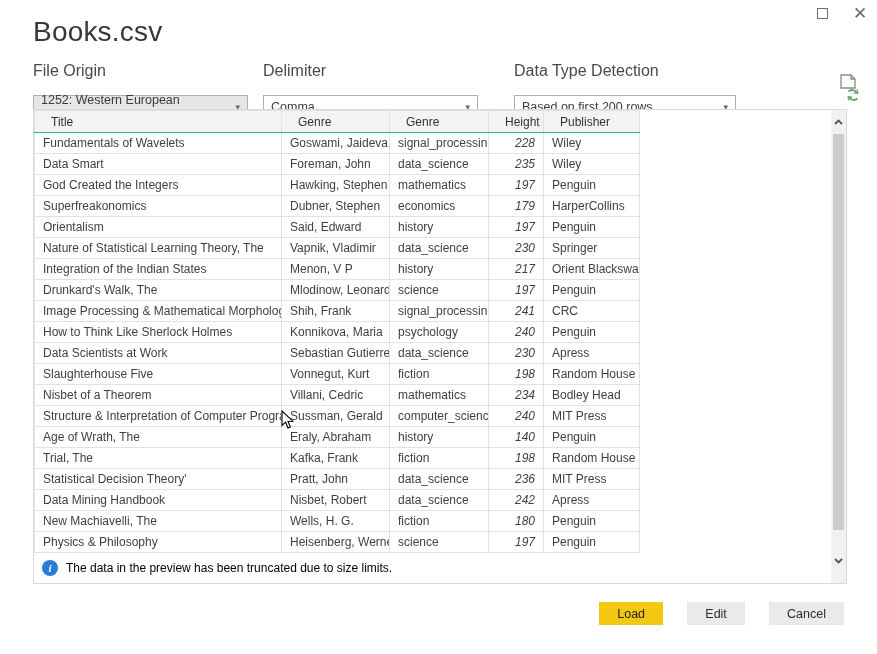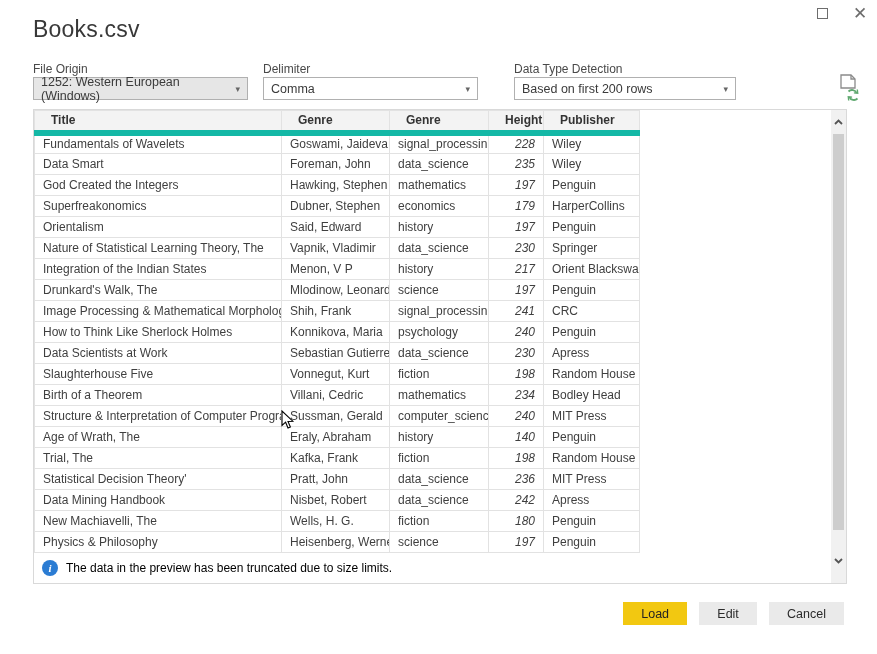--- a/index.html
+++ b/index.html
@@ -12,26 +12,26 @@
   .dialog { position:absolute; inset:0; background:#fff; }
 
   
   .win-controls { position:absolute; top:4px; right:8px; display:flex; gap:20px; }
   .win-btn { width:18px; height:18px; display:flex; align-items:center; justify-content:center;
              color:#6d6d6d; font-size:14px; cursor:default; }
   .maximize-box { width:11px; height:11px; border:1px solid #6d6d6d; display:inline-block; }
   .close-x { font-size:17px; line-height:1; color:#6d6d6d; }
 
   
-  .page-title { position:absolute; left:33px; top:16px; font-size:23px; font-weight:300;
+  .page-title { position:absolute; left:33px; top:16px; font-size:28px; font-weight:300;
                 color:#383838; letter-spacing:0.2px; }
 
   
   .field { position:absolute; }
-  .field-label { font-size:12px; color:#494949; margin-bottom:1px; display:block; }
+  .field-label { font-size:16px; color:#494949; margin-bottom:15px; display:block; }
   .dropdown { height:23px; border:1px solid #b0b0b0; background:#fff; display:flex;
               align-items:center; justify-content:space-between; padding:4px 7px; color:#3a3a3a;
               font-size:12.5px; cursor:default; }
   .dropdown.gray { background:#e6e6e6; }
   .caret { color:#666; font-size:9px; margin-left:6px; }
 
   #field-file-origin { left:33px; top:62px; width:215px; }
   #field-delimiter { left:263px; top:62px; width:215px; }
   #field-dtd { left:514px; top:62px; width:222px; }
 
@@ -39,22 +39,22 @@
 
   
   .preview { position:absolute; left:33px; top:109px; width:814px; height:475px;
              border:1px solid #d9d9d9; background:#fff; }
 
   table.grid { border-collapse:collapse; table-layout:fixed; width:605px; font-size:12px; }
   table.grid th, table.grid td {
     border:1px solid #e2e2e2; padding:0 8px; height:21px; text-align:left;
     white-space:nowrap; overflow:hidden; color:#3f3f3f;
   }
-  table.grid th { background:#f3f3f3; font-weight:bold; color:#333; height:22px;
-                  border-bottom:6px solid #14b8a6;padding-left:16px; }
+  table.grid th { background:#f3f3f3; font-weight:normal; color:#333; height:22px;
+                  border-bottom:1px solid #14b8a6;padding-left:16px; }
   table.grid td.num { text-align:right; font-style:italic; }
   table.grid tr td:first-child, table.grid tr th:first-child { border-left:none; }
   table.grid { border-left:1px solid #e2e2e2; }
   col.c-title{width:247px;} col.c-author{width:108px;} col.c-genre{width:99px;}
   col.c-height{width:55px;} col.c-publisher{width:96px;}
 
   
   .scrollbar { position:absolute; top:0; right:0; bottom:0; width:15px; background:#f1f1f1; }
   .sb-arrow { position:absolute; left:0; width:15px; height:16px; display:flex;
               align-items:center; justify-content:center; }
@@ -64,21 +64,21 @@
   
   .info-row { position:absolute; left:0; right:15px; bottom:0; height:30px;
               display:flex; align-items:center; padding-left:8px; background:#fff; }
   .info-icon { width:16px; height:16px; border-radius:50%; background:#2b7cd3; color:#fff;
                display:flex; align-items:center; justify-content:center; font-size:11px;
                font-weight:bold; font-style:italic; font-family:"Liberation Serif", serif;
                margin-right:8px; flex:0 0 16px; }
   .info-text { font-size:12px; color:#000000; }
 
   
-  .footer { position:absolute; top:602px; right:33px; display:flex; gap:12px; }
+  .footer { position:absolute; top:602px; right:33px; display:flex; gap:24px; }
   .btn { height:23px; min-width:58px; padding:0 18px; border:none; font-size:12.5px;
          font-family:"Liberation Sans", sans-serif; color:#2b2b2b; background:#eaeaea;
          cursor:pointer; }
   .btn-load { background:#f2c811; color:#252423; }
 
   
   .cursor { position:absolute; left:281px; top:410px; pointer-events:none; }
 </style>
 </head>
 <body>
@@ -230,21 +230,21 @@
             <td>Apress</td>
           </tr>
           <tr>
             <td>Slaughterhouse Five</td>
             <td>Vonnegut, Kurt</td>
             <td>fiction</td>
             <td class="num">198</td>
             <td>Random House</td>
           </tr>
           <tr>
-            <td>Birth of a Theorem</td>
+            <td>Nisbet of a Theorem</td>
             <td>Villani, Cedric</td>
             <td>mathematics</td>
             <td class="num">234</td>
             <td>Bodley Head</td>
           </tr>
           <tr>
             <td>Structure &amp; Interpretation of Computer Programs</td>
             <td>Sussman, Gerald</td>
             <td>computer_science</td>
             <td class="num">240</td>

